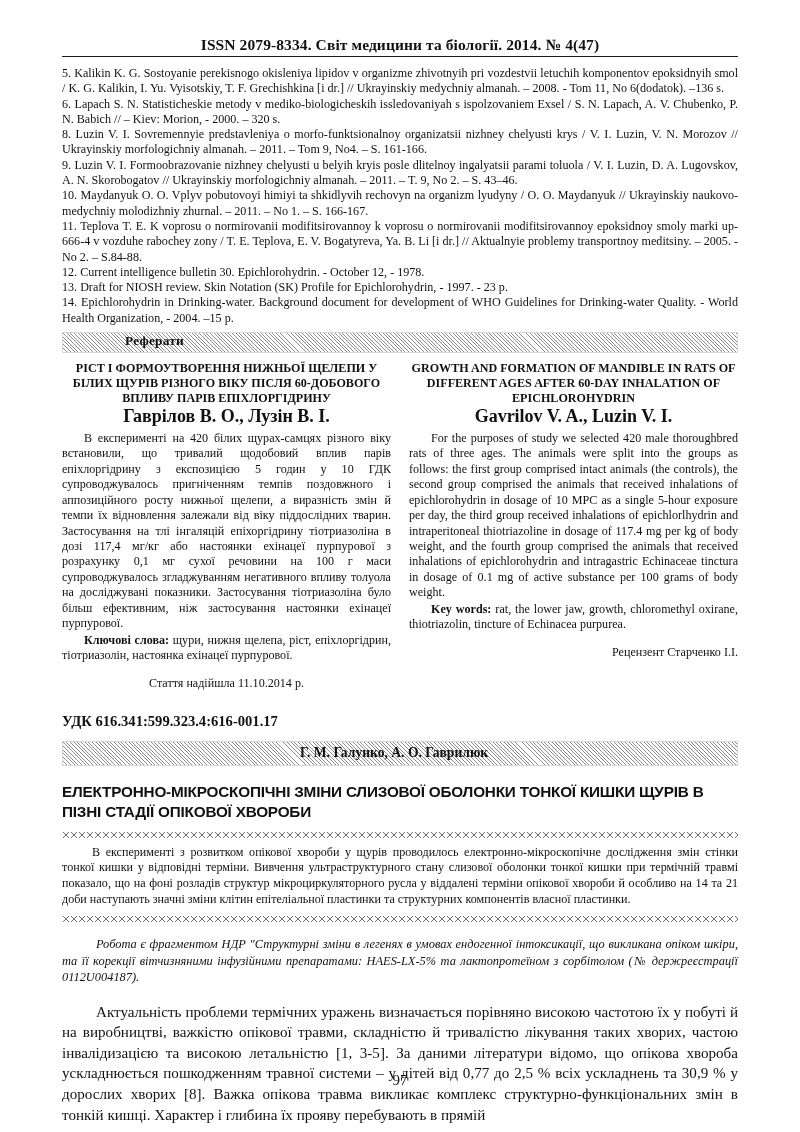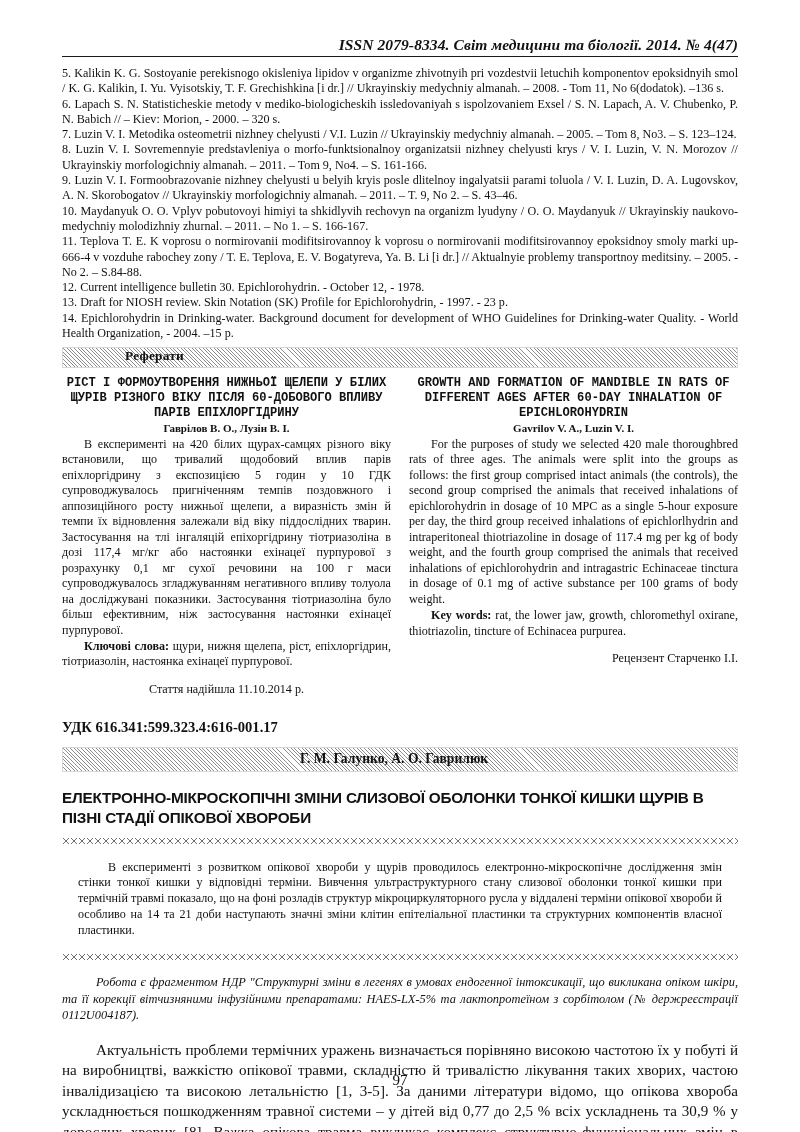--- a/index.html
+++ b/index.html
@@ -24,22 +24,21 @@
   }
   .content {
     position: absolute;
     left: 62px;
     top: 36px;
     width: 676px;
   }
 
   
   .runhead {
-    text-align: right;
-    font-style: italic;
+    text-align: center;
     font-weight: bold;
     font-size: 15.5px;
     letter-spacing: 0.1px;
     padding-bottom: 2px;
   }
   .runhead-rule {
     border-bottom: 1.6px solid #1a1a1a;
     margin-bottom: 9px;
   }
 
@@ -88,26 +87,25 @@
     font-size: 12.1px;
     line-height: 1.28;
     text-align: justify;
   }
   .abs-title {
     text-align: center;
     font-weight: bold;
     font-size: 12.1px;
     line-height: 1.22;
     text-transform: uppercase;
-    font-family: Liberation Mono, monospace;
   }
   .abs-authors {
     text-align: center;
     font-weight: bold;
-    font-size: 11px;
+    font-size: 18px;
     line-height: 1.3;
     margin-bottom: 2px;
   }
   .abs-col p {
     margin: 0;
     text-indent: 22px;
   }
   .abs-col .kw {
     text-indent: 22px;
     margin-top: 1px;
@@ -166,21 +164,21 @@
       linear-gradient(45deg, transparent 46%, #6e6e6e 46%, #6e6e6e 54%, transparent 54%),
       linear-gradient(-45deg, transparent 46%, #6e6e6e 46%, #6e6e6e 54%, transparent 54%);
   }
 
   
   .art-abs {
     font-size: 12.1px;
     line-height: 1.3;
     text-align: justify;
   }
-  .art-abs p { margin: 16px; text-indent: 30px; }
+  .art-abs p { margin: 0; text-indent: 30px; }
 
   
   .note {
     margin-top: 14px;
     font-style: italic;
     font-size: 12.4px;
     line-height: 1.33;
     text-align: justify;
   }
   .note p { margin: 0; text-indent: 34px; }
@@ -210,21 +208,20 @@
 
 <div class="page">
   <div class="content">
 
     <div class="runhead">ISSN 2079-8334. Світ медицини та біології. 2014. № 4(47)</div>
     <div class="runhead-rule"></div>
 
     <div class="refs">
       <p>5. Kalikin K. G. Sostoyanie perekisnogo okisleniya lipidov v organizme zhivotnyih pri vozdestvii letuchih komponentov epoksidnyih smol / K. G. Kalikin, I. Yu. Vyisotskiy, T. F. Grechishkina [i dr.] // Ukrayinskiy medychniy almanah. – 2008. - Tom 11, No 6(dodatok). –136 s.</p>
       <p>6. Lapach S. N. Statisticheskie metody v mediko-biologicheskih issledovaniyah s ispolzovaniem Exsel / S. N. Lapach, A. V. Chubenko, P. N. Babich // – Kiev: Morion, - 2000. – 320 s.</p>
-      <p>7. Luzin V. I. Metodika osteometrii nizhney chelyusti / V.I. Luzin // Ukrayinskiy medychniy almanah. – 2005. – Tom 8, No3. – S. 123–124.</p>
       <p>8. Luzin V. I. Sovremennyie predstavleniya o morfo-funktsionalnoy organizatsii nizhney chelyusti krys / V. I. Luzin, V. N. Morozov // Ukrayinskiy morfologichniy almanah. – 2011. – Tom 9, No4. – S. 161-166.</p>
       <p>9. Luzin V. I. Formoobrazovanie nizhney chelyusti u belyih kryis posle dlitelnoy ingalyatsii parami toluola / V. I. Luzin, D. A. Lugovskov, A. N. Skorobogatov // Ukrayinskiy morfologichniy almanah. – 2011. – T. 9, No 2. – S. 43–46.</p>
       <p>10. Maydanyuk O. O. Vplyv pobutovoyi himiyi ta shkidlyvih rechovyn na organizm lyudyny / O. O. Maydanyuk // Ukrayinskiy naukovo-medychniy molodizhniy zhurnal. – 2011. – No 1. – S. 166-167.</p>
       <p>11. Teplova T. E. K voprosu o normirovanii modifitsirovannoy k voprosu o normirovanii modifitsirovannoy epoksidnoy smoly marki up-666-4 v vozduhe rabochey zony / T. E. Teplova, E. V. Bogatyreva, Ya. B. Li [i dr.] // Aktualnyie problemy transportnoy meditsiny. – 2005. - No 2. – S.84-88.</p>
       <p>12. Current intelligence bulletin 30. Epichlorohydrin. - October 12, - 1978.</p>
       <p>13. Draft for NIOSH review. Skin Notation (SK) Profile for Epichlorohydrin, - 1997. - 23 p.</p>
       <p>14. Epichlorohydrin in Drinking-water. Background document for development of WHO Guidelines for Drinking-water Quality. - World Health Organization, - 2004. –15 p.</p>
     </div>
 
     <div class="hatch band-referaty">

